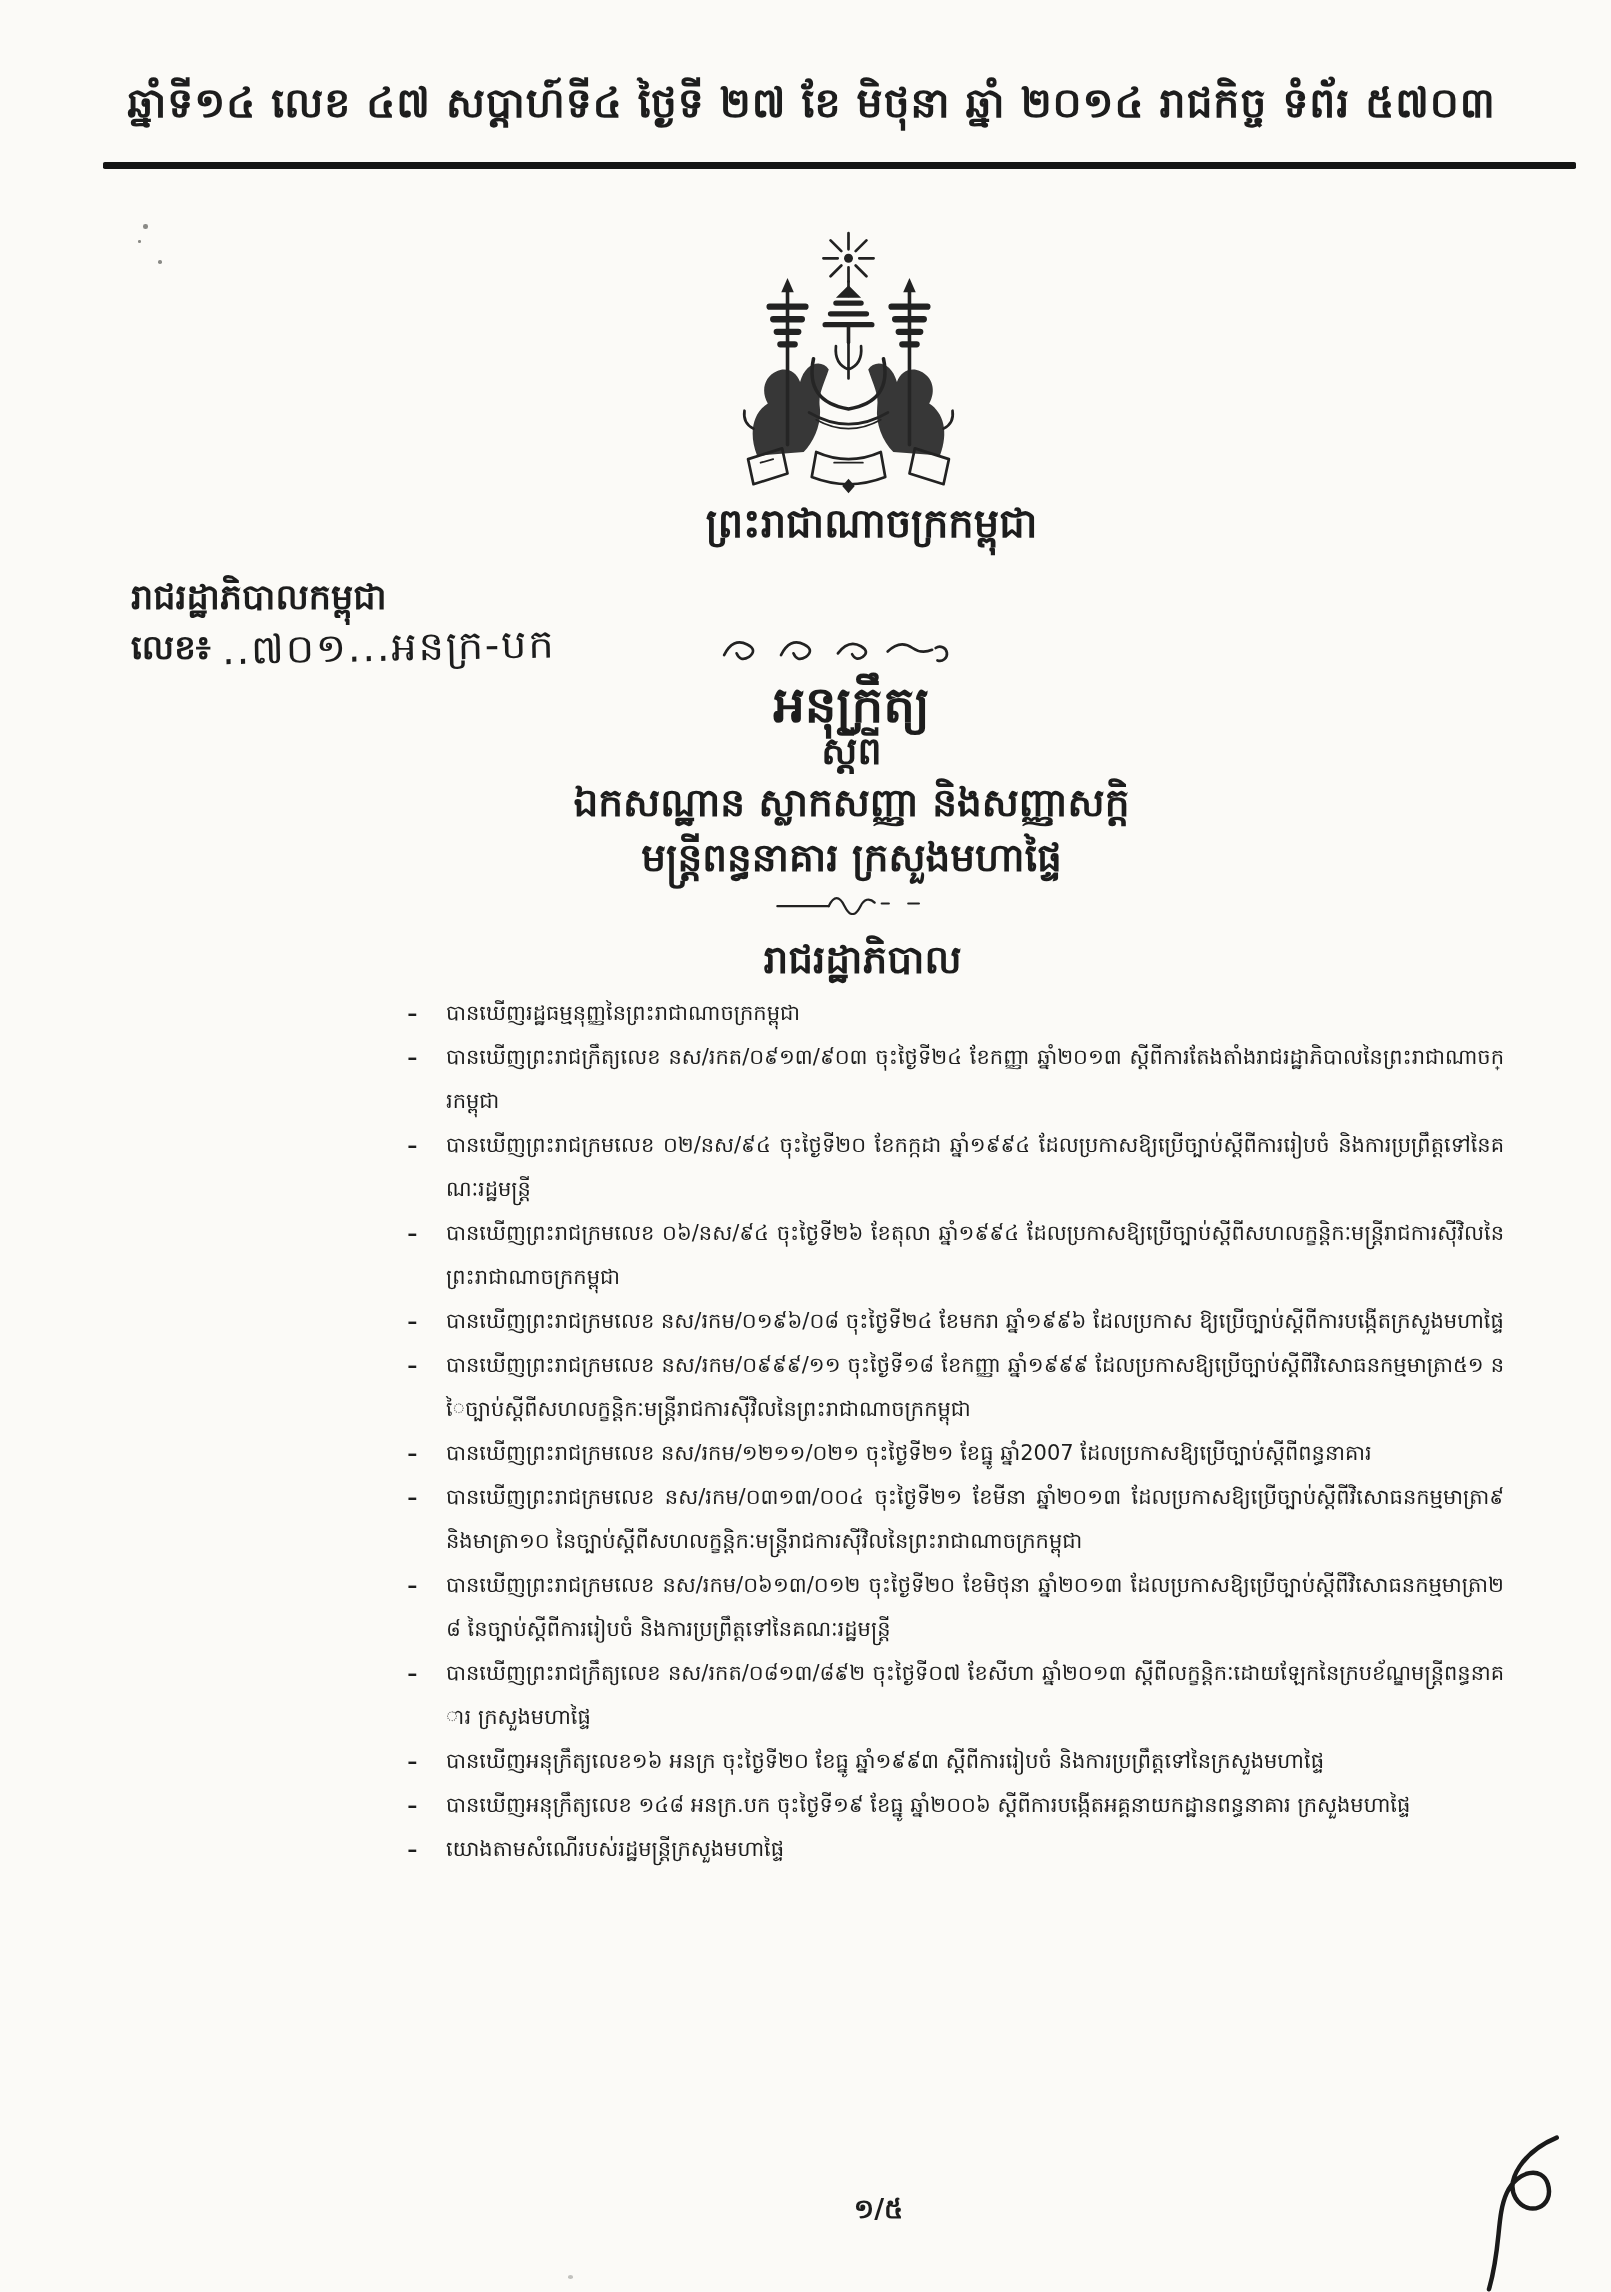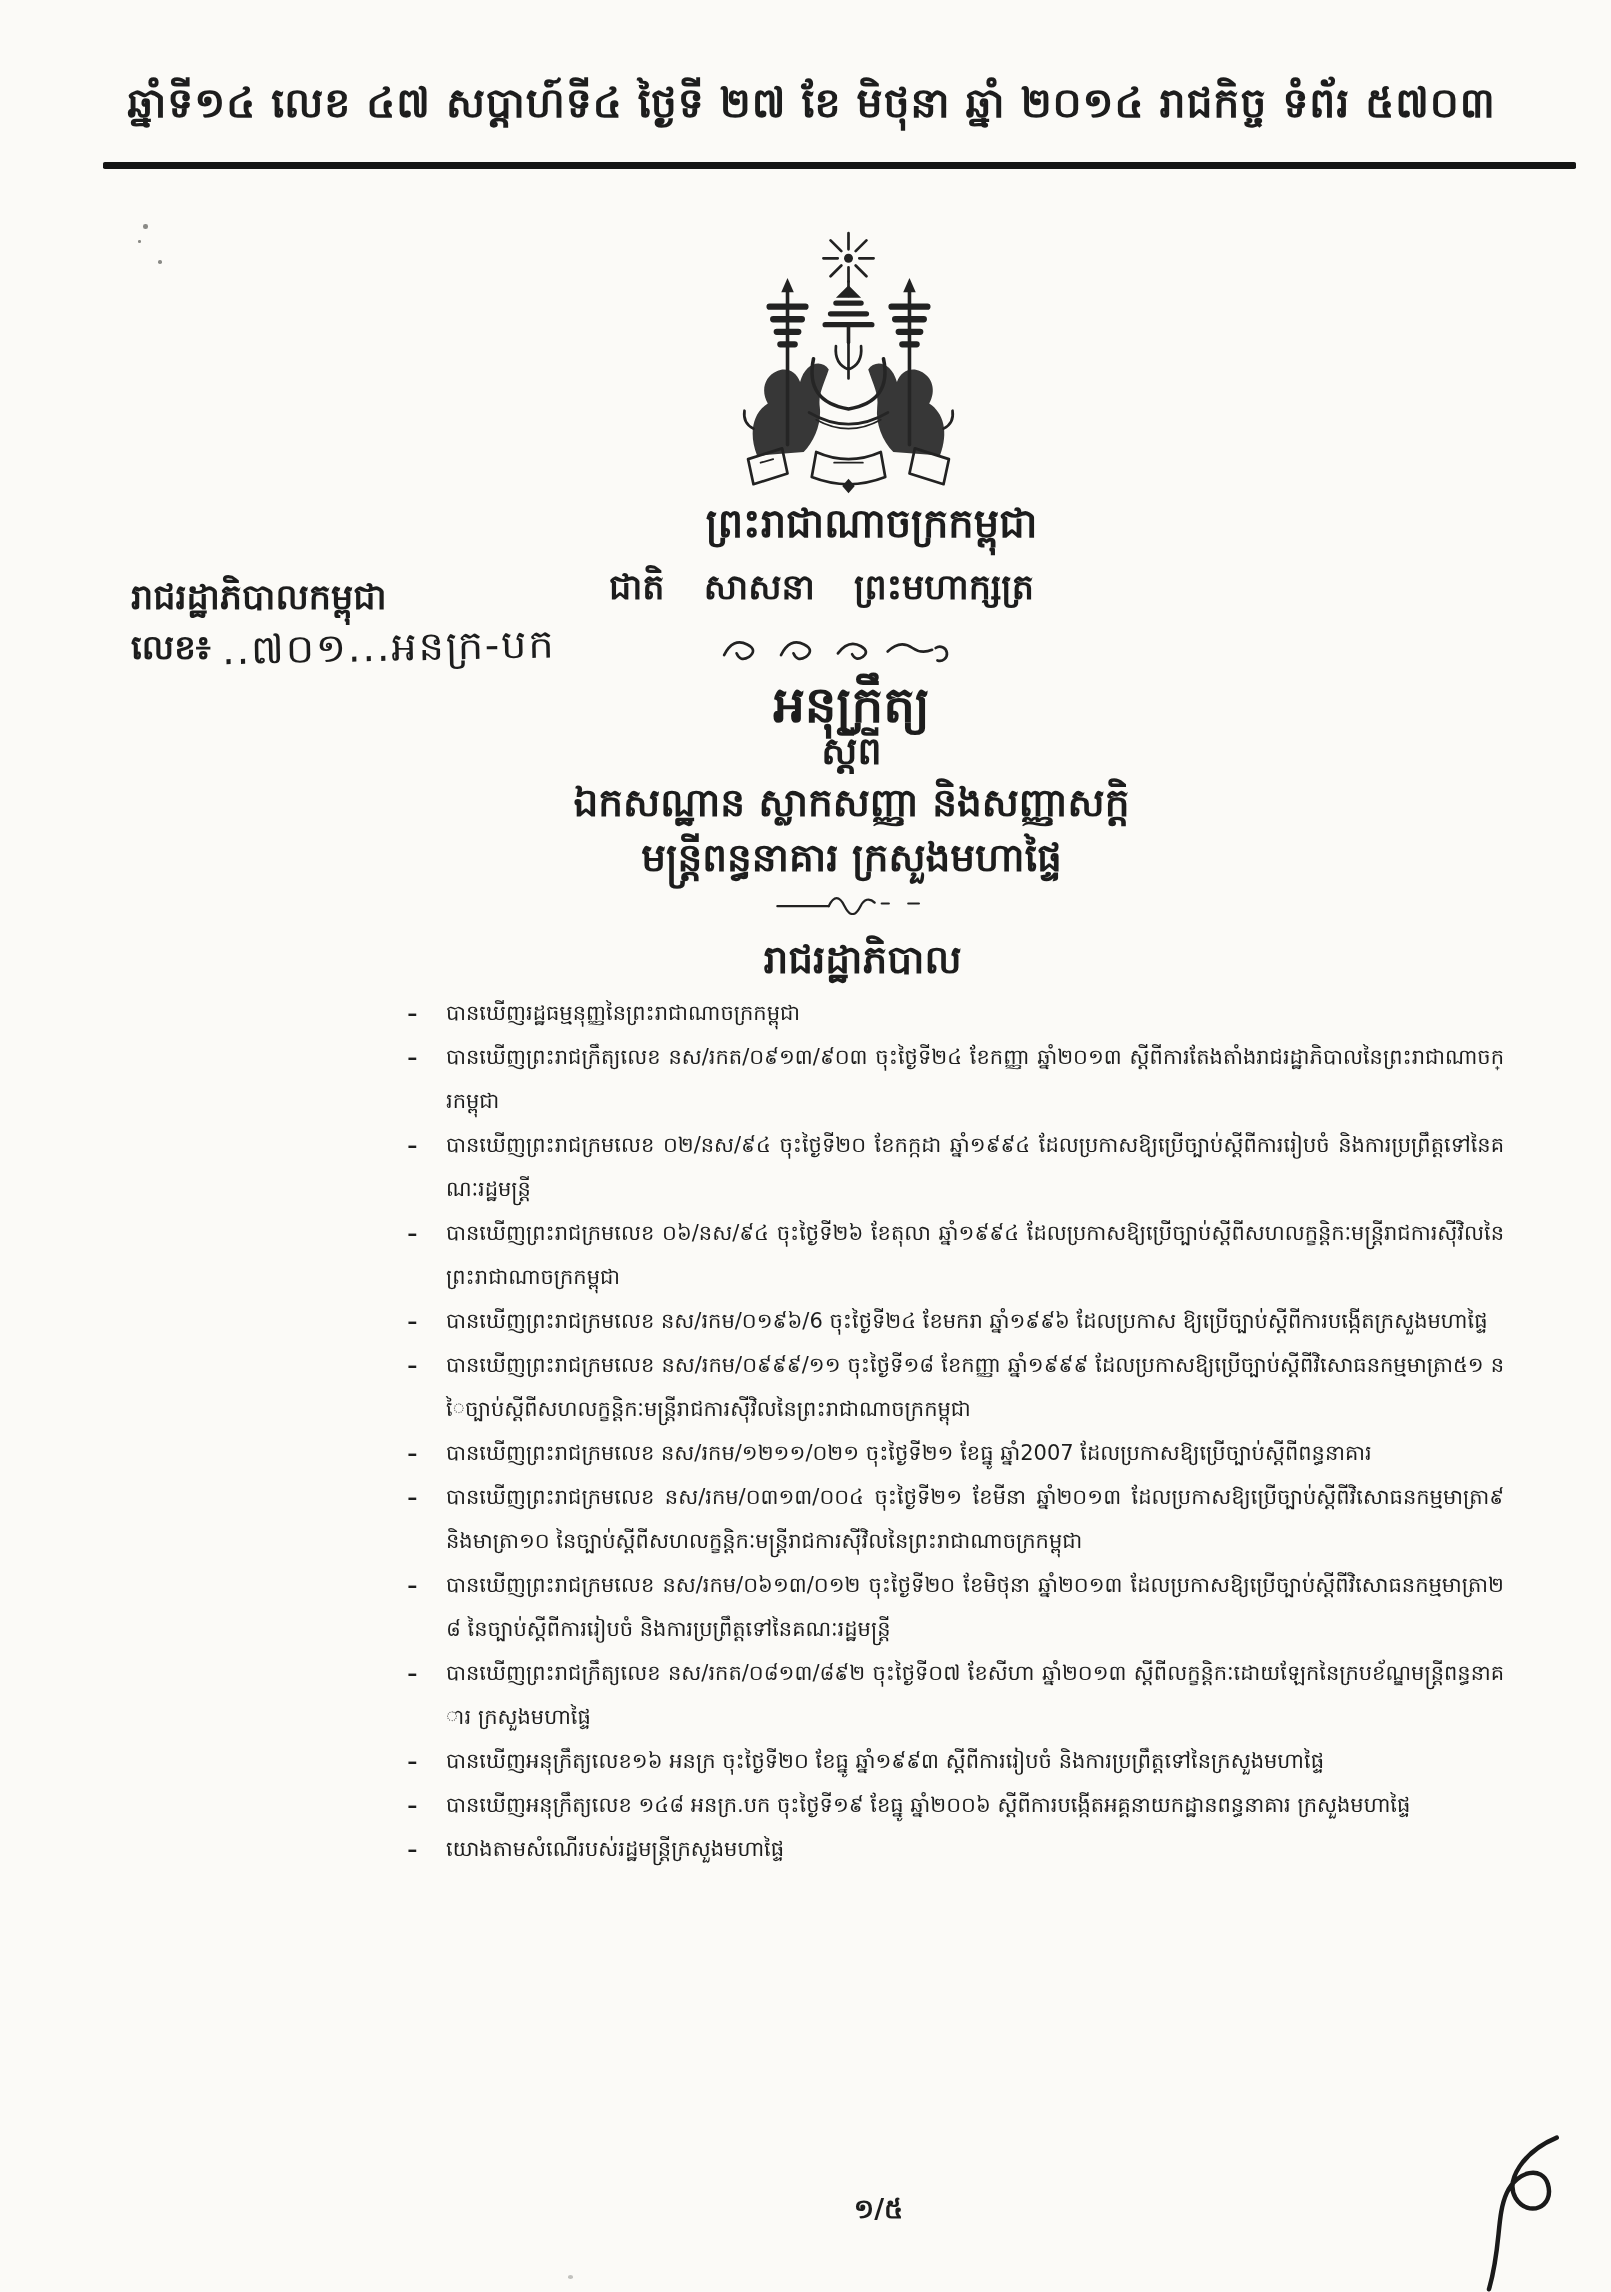--- a/index.html
+++ b/index.html
@@ -106,21 +106,20 @@
       <path d="M104,252 q36,16 72,0 l5,28 q-41,16 -82,0 Z"></path>
       <path d="M252,260 L214,248 L208,276 L246,288 Z"></path>
       <path d="M42,264 l14,-4 M124,264 h32" stroke-width="2"></path>
 
       <path d="M140,282 l7,8 -7,8 -7,-8 Z" fill="#222" stroke="none"></path>
     </g>
   </svg>
 
   <div class="abs center kingdom kh-bold">ព្រះរាជាណាចក្រកម្ពុជា</div>
   <div class="abs government kh-bold">រាជរដ្ឋាភិបាលកម្ពុជា</div>
-  <div class="abs motto kh-bold">ជាតិ សាសនា ព្រះមហាក្សត្រ</div>
 
   <div class="abs number-line">
     <span class="kh-bold">លេខ៖</span>
     <span class="number-hand">..៧០១...អនក្រ-បក</span>
   </div>
 
   <svg class="abs flourish" viewBox="0 0 270 36" aria-hidden="true">
     <g stroke="#222" stroke-width="3" fill="none" stroke-linecap="round">
       <path d="M8,26 q10,-20 26,-12 q12,6 2,14 q-10,6 -14,-4"></path>
       <path d="M72,26 q10,-20 26,-12 q12,6 2,14 q-10,6 -14,-4"></path>
@@ -163,21 +162,21 @@
         <span class="ctext">បានឃើញព្រះរាជក្រមលេខ ០២/នស/៩៤ ចុះថ្ងៃទី២០ ខែកក្កដា ឆ្នាំ១៩៩៤ ដែលប្រកាសឱ្យប្រើច្បាប់ស្តីពីការរៀបចំ និងការប្រព្រឹត្តទៅនៃគណៈរដ្ឋមន្ត្រី</span>
       </div>
 
       <div class="cite">
         <span class="dash">-</span>
         <span class="ctext">បានឃើញព្រះរាជក្រមលេខ ០៦/នស/៩៤ ចុះថ្ងៃទី២៦ ខែតុលា ឆ្នាំ១៩៩៤ ដែលប្រកាសឱ្យប្រើច្បាប់ស្តីពីសហលក្ខន្តិកៈមន្ត្រីរាជការស៊ីវិលនៃព្រះរាជាណាចក្រកម្ពុជា</span>
       </div>
 
       <div class="cite">
         <span class="dash">-</span>
-        <span class="ctext">បានឃើញព្រះរាជក្រមលេខ នស/រកម/០១៩៦/6 ចុះថ្ងៃទី២៤ ខែមករា ឆ្នាំ១៩៩៦ ដែលប្រកាស ឱ្យប្រើច្បាប់ស្តីពីការបង្កើតក្រសួងមហាផ្ទៃ</span>
+        <span class="ctext">បានឃើញព្រះរាជក្រមលេខ នស/រកម/០១៩៦/០៨ ចុះថ្ងៃទី២៤ ខែមករា ឆ្នាំ១៩៩៦ ដែលប្រកាស ឱ្យប្រើច្បាប់ស្តីពីការបង្កើតក្រសួងមហាផ្ទៃ</span>
       </div>
 
       <div class="cite">
         <span class="dash">-</span>
         <span class="ctext">បានឃើញព្រះរាជក្រមលេខ នស/រកម/០៩៩៩/១១ ចុះថ្ងៃទី១៨ ខែកញ្ញា ឆ្នាំ១៩៩៩ ដែលប្រកាសឱ្យប្រើច្បាប់ស្តីពីវិសោធនកម្មមាត្រា៥១ នៃច្បាប់ស្តីពីសហលក្ខន្តិកៈមន្ត្រីរាជការស៊ីវិលនៃព្រះរាជាណាចក្រកម្ពុជា</span>
       </div>
 
       <div class="cite">
         <span class="dash">-</span>
         <span class="ctext">បានឃើញព្រះរាជក្រមលេខ នស/រកម/១២១១/០២១ ចុះថ្ងៃទី២១ ខែធ្នូ ឆ្នាំ2007 ដែលប្រកាសឱ្យប្រើច្បាប់ស្តីពីពន្ធនាគារ</span>

